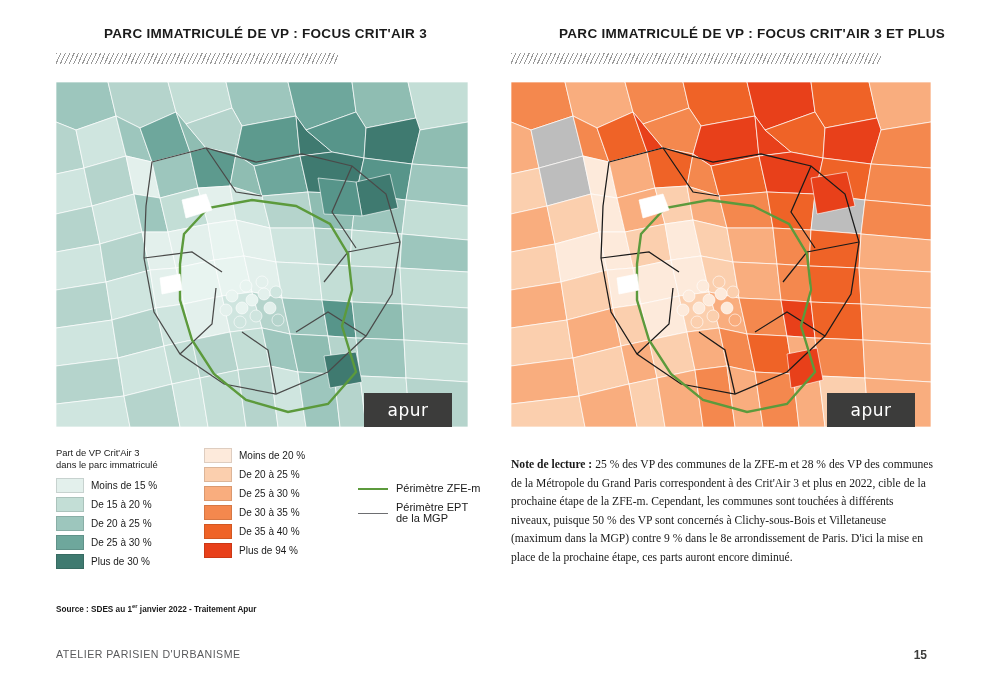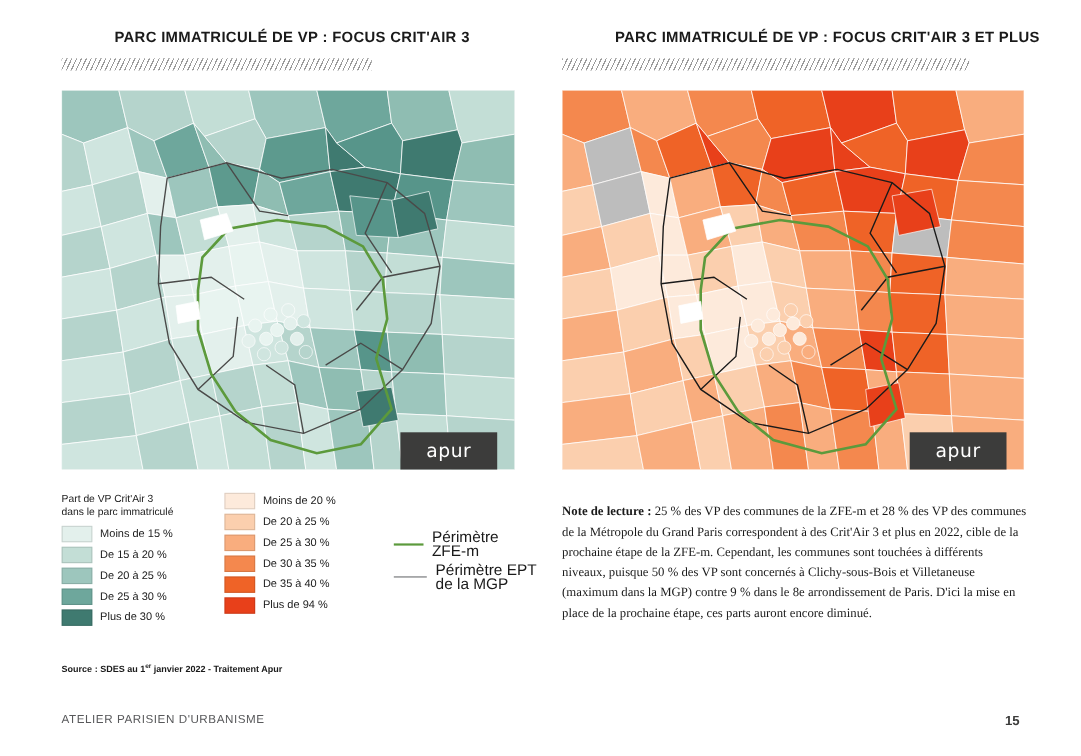--- a/index.html
+++ b/index.html
@@ -50,21 +50,21 @@
   .legend-title{
     font-size:9.4px;font-weight:normal;line-height:12px;color:#1a1a1a;
     margin-bottom:6px;white-space:pre-line;
   }
   .lg-row{display:flex;align-items:center;height:17px;margin-bottom:2px;}
   .sw{width:26px;height:13px;margin-right:7px;border:.5px solid rgba(0,0,0,.12);}
   .lg-label{font-size:10px;color:#1a1a1a;}
 
   .line-row{display:flex;align-items:center;margin-bottom:7px;}
   .line-sw{width:30px;height:0;margin-right:8px;border-top-width:2.5px;border-top-style:solid;}
-  .line-label{font-size:14px;line-height:11.5px;color:#1a1a1a;white-space:pre-line;}
+  .line-label{font-size:11px;line-height:11.5px;color:#1a1a1a;white-space:pre-line;}
 
   .source{
     position:absolute;font-size:8.2px;color:#1a1a1a;font-weight:bold;
   }
 
   
   .note{
     position:absolute;left:511px;top:456px;width:424px;
     font-size:11.6px;line-height:18.6px;color:#1a1a1a;text-align:left;font-family:Liberation Serif, serif;
   }

